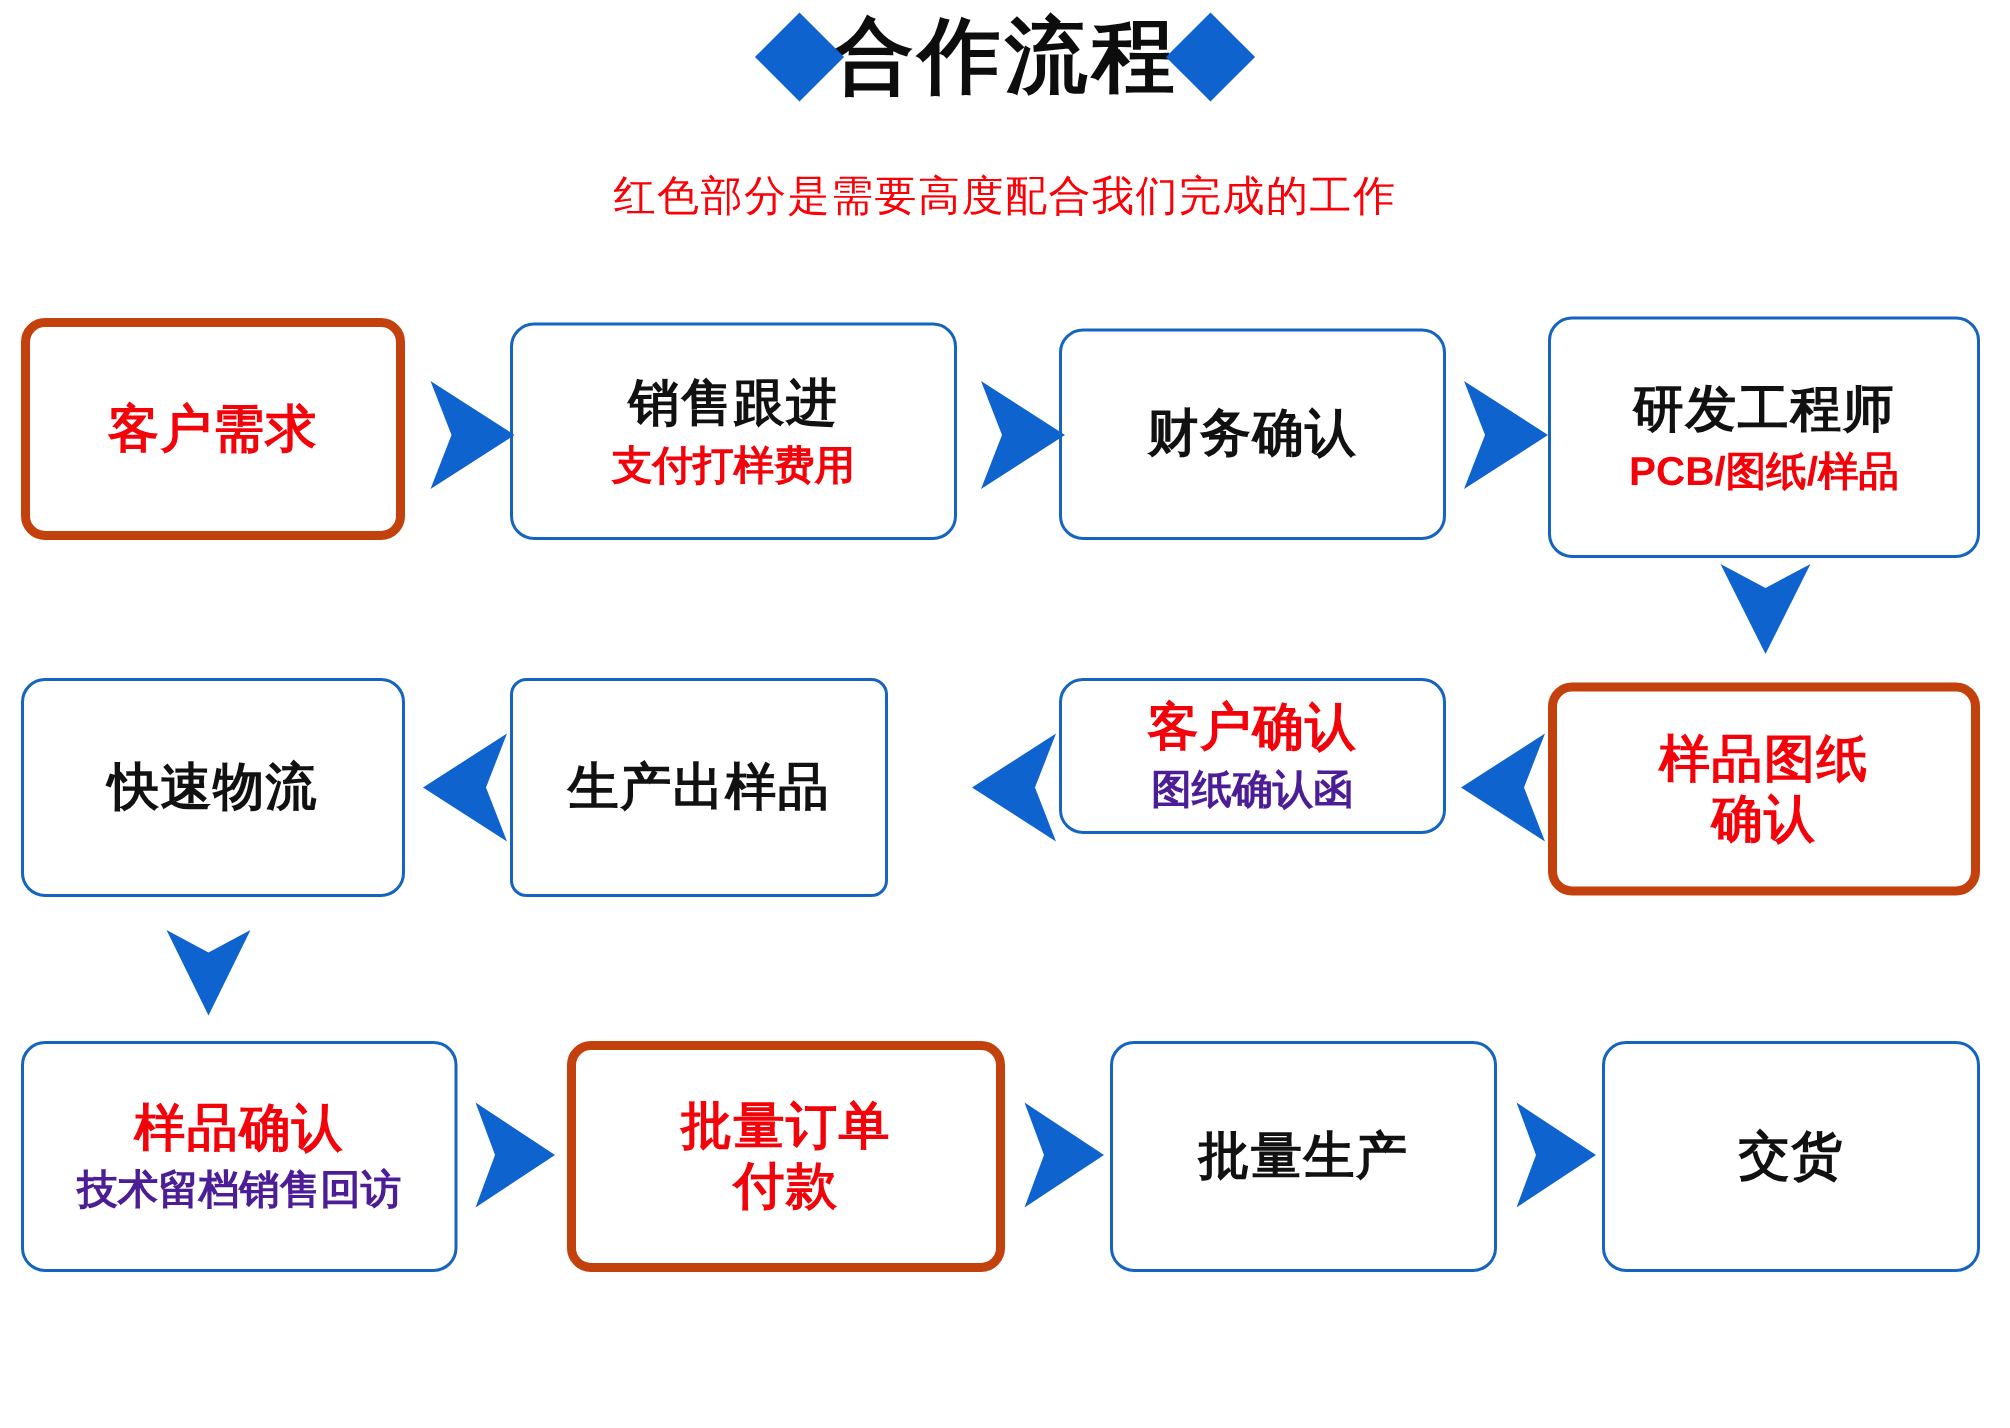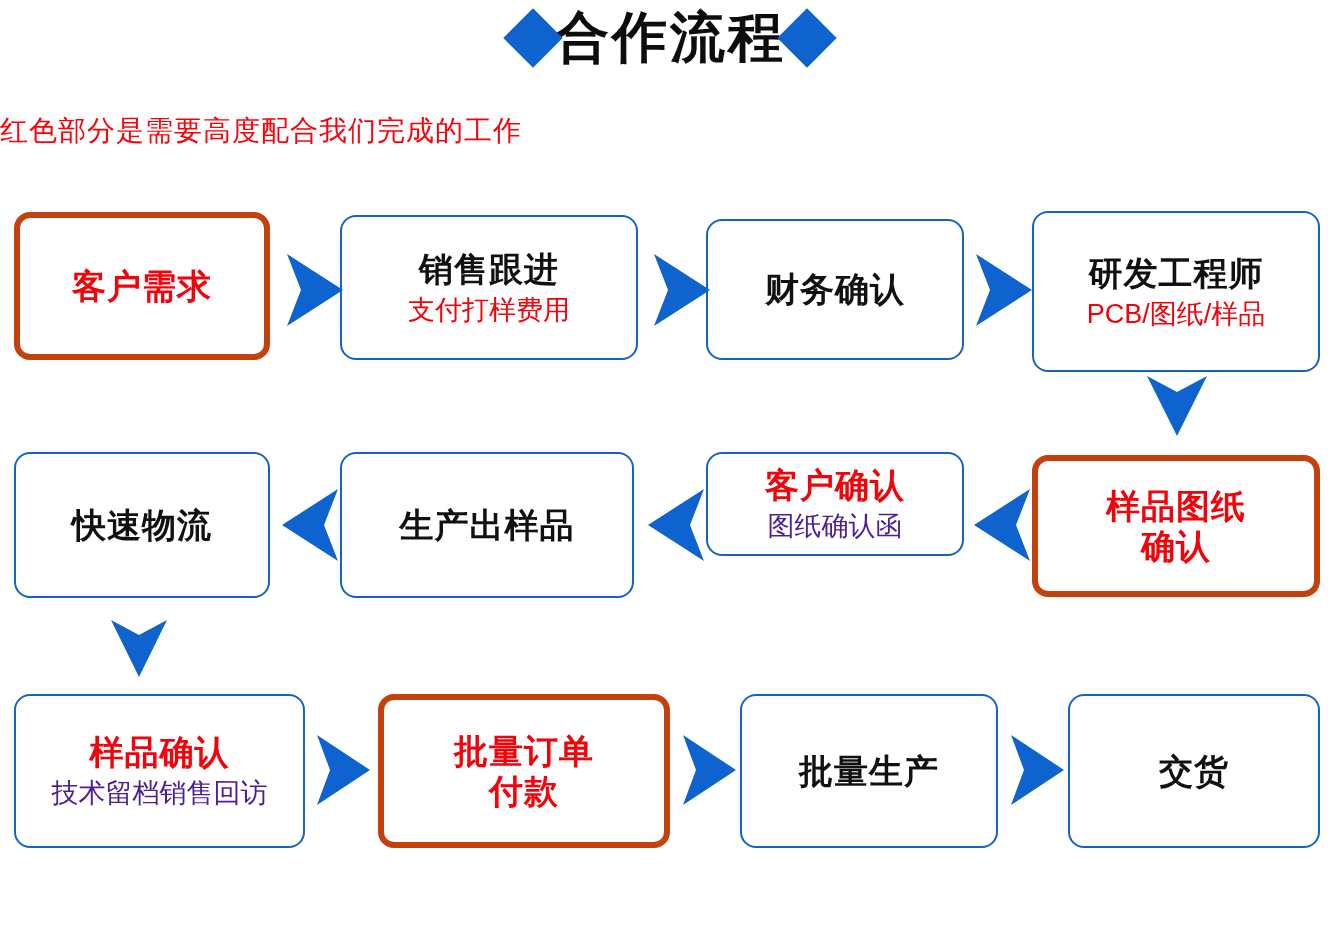--- a/index.html
+++ b/index.html
@@ -46,21 +46,21 @@
     color: #0d0d0d;
     letter-spacing: 3px;
     line-height: 1;
     white-space: nowrap;
   }
   .subtitle {
     position: absolute;
     left: 0;
     top: 112px;
     width: 1340px;
-    text-align: left;
+    text-align: center;
     font-size: 28px;
     color: #fb0007;
     letter-spacing: 1px;
     white-space: nowrap;
   }
 
   
   .box {
     position: absolute;
     box-sizing: border-box;
@@ -83,20 +83,21 @@
     white-space: pre-line;
   }
   .box-title.black { color: #111111; }
   .box-title.red   { color: #f3020a; }
 
   .box-sub {
     font-size: 27px;
     margin-top: 6px;
     letter-spacing: 0px;
     white-space: nowrap;
+    font-weight: bold;
   }
   .box-sub.red   { color: #f3020a; }
   .box-sub.black { color: #4c1d95; }
 
   
   .arrow {
     position: absolute;
     overflow: visible;
   }
   .arrow svg { display: block; }
@@ -128,21 +129,21 @@
 
 <div class="box blue" style="left:1032px; top:211px; width:288px; height:161px;">
   <div class="box-title black">研发工程师</div>
   <div class="box-sub red">PCB/图纸/样品</div>
 </div>
 
 <div class="box blue" style="left:14px; top:452px; width:256px; height:146px;">
   <div class="box-title black">快速物流</div>
 </div>
 
-<div class="box blue" style="left:340px; top:452px; width:294px; height:146px;">
+<div class="box blue" style="left:340px; top:452px; width:252px; height:146px;border-radius:11px;">
   <div class="box-title black">生产出样品</div>
 </div>
 
 <div class="box blue" style="left:706px; top:452px; width:258px; height:104px;">
   <div class="box-title red">客户确认</div>
   <div class="box-sub black">图纸确认函</div>
 </div>
 
 <div class="box red" style="left:1032px; top:455px; width:288px; height:142px;">
   <div class="box-title red">样品图纸

